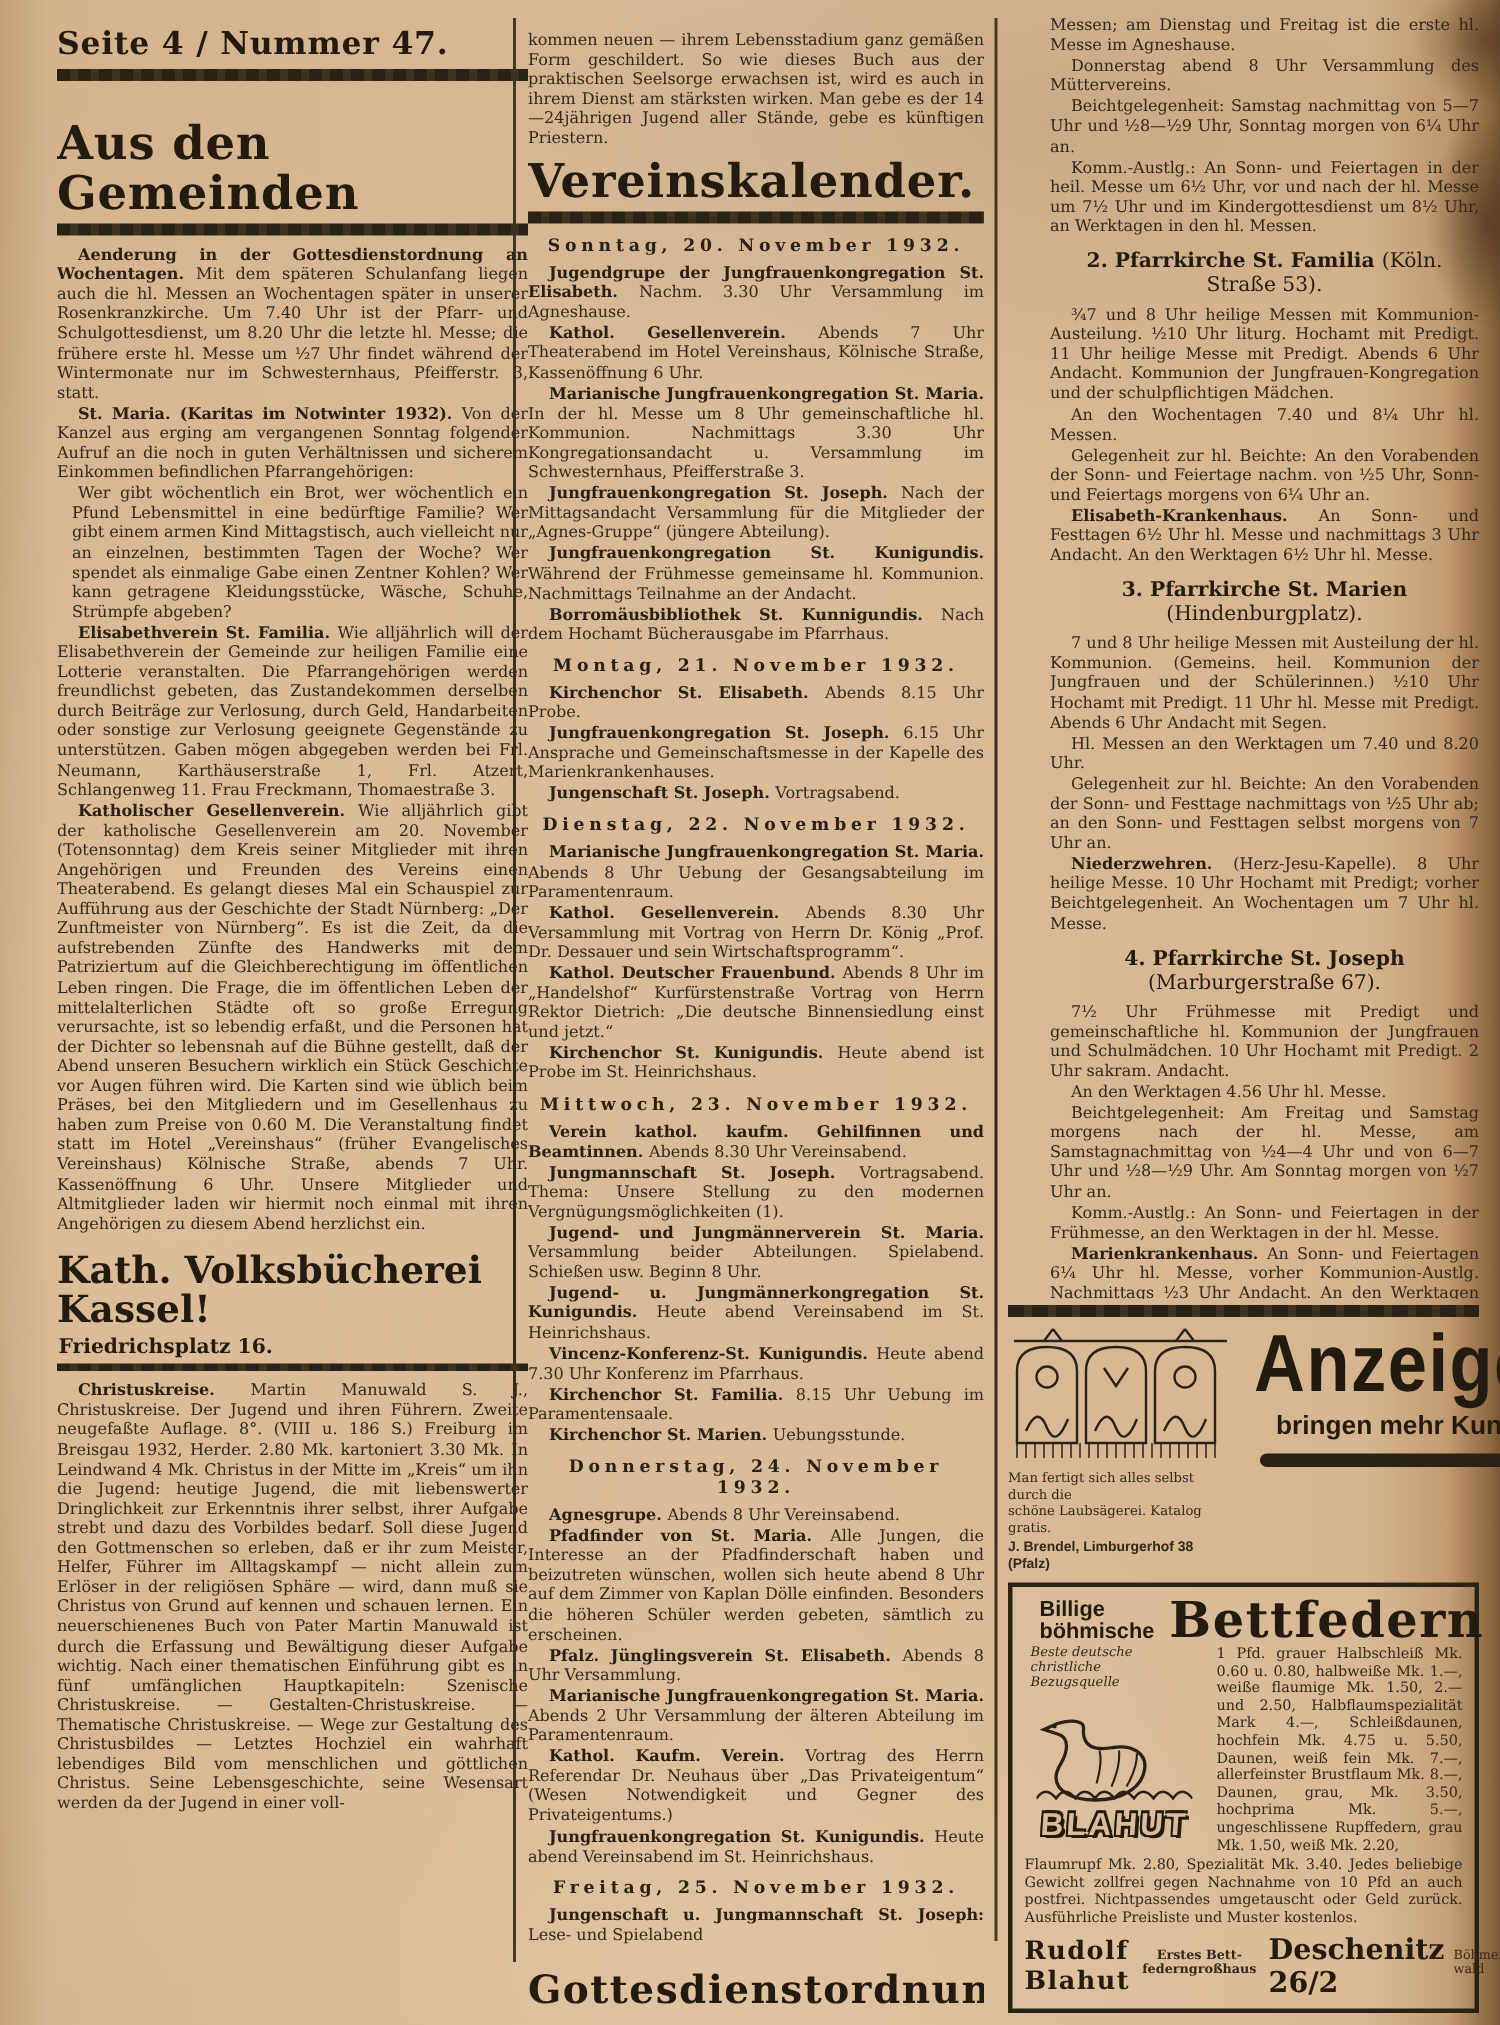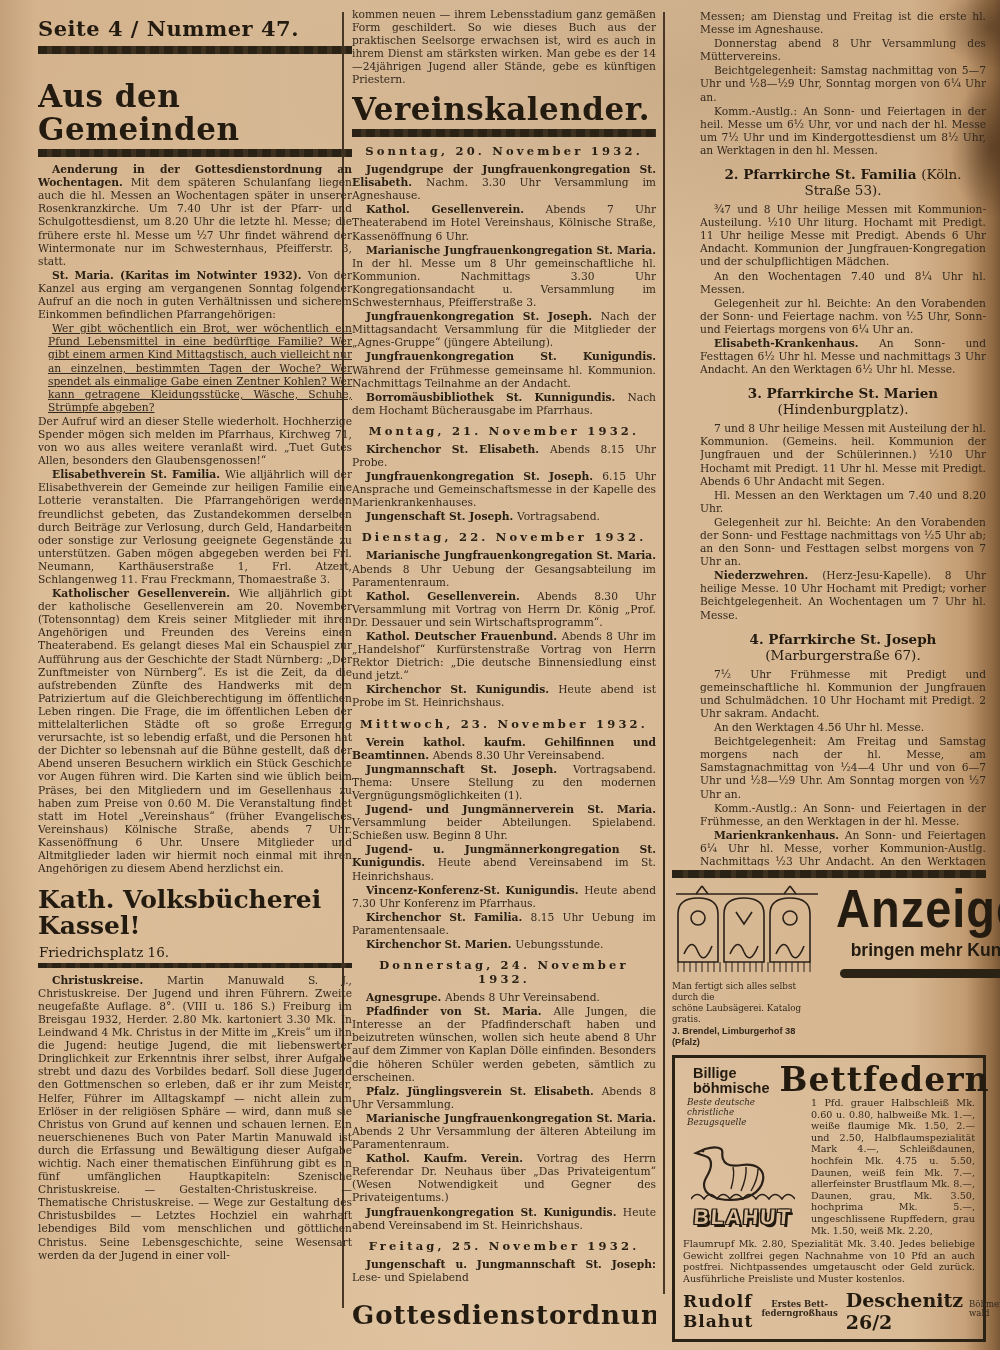--- a/index.html
+++ b/index.html
@@ -18,24 +18,24 @@
   .vrule{position:absolute;width:2px;background:linear-gradient(#4a3826,#33261a 60%,#4a3826);}
   .col{position:absolute;}
   .coltext{overflow:hidden;}
   
   .pagehead{font-size:21px;font-weight:bold;letter-spacing:.5px;color:#241b10;margin:0 0 5px 0;}
   .bar{height:8px;background:repeating-linear-gradient(90deg,#2b2216 0 9px,#3e3120 9px 14px);margin:0 0 6px 0;}
   .bar.thin{height:5px;}
   .bar.head-bar{margin-bottom:26px;}
   .headline{font-size:31px;font-weight:bold;color:#241b10;line-height:1.05;margin:6px 0 4px 0;letter-spacing:.5px;}
   .headline.small{font-size:25px;margin-top:12px;letter-spacing:0;}
-  .subhead{font-size:13.5px;font-weight:normal;color:#241b10;margin:2px 0 3px 1px;}
+  .subhead{font-size:13.5px;font-weight:bold;color:#241b10;margin:2px 0 3px 1px;}
   .para{font-size:10.7px;line-height:13.1px;text-align:justify;margin:0 0 1px 0;text-indent:14px;}
   .para.flush{text-indent:0;}
-  .para.blockindent{margin-left:10px;text-indent:4px;text-decoration:underline;}
+  .para.blockindent{margin-left:10px;text-indent:4px;}
   .para b{font-weight:bold;color:#2b2014;}
   .datehead{font-size:11.5px;letter-spacing:3.2px;text-align:center;margin:7px 0 5px 0;color:#2b2014;font-weight:bold;}
   .church{font-size:13.5px;text-align:center;margin:9px 0 5px 0;color:#241b10;}
   .church b{font-weight:bold;}
   .bigcenter{font-size:26px;font-weight:bold;text-align:center;color:#241b10;margin:16px 0 6px 0;letter-spacing:1px;}
   
   .thickbar{height:8px;background:repeating-linear-gradient(90deg,#2b2216 0 11px,#3e3120 11px 16px);margin:4px 0 6px 0;}
   .ads-row{display:flex;align-items:stretch;margin-bottom:8px;}
   .ad-laub{width:158px;padding-right:6px;}
   .ad-laub .cap{font-size:8.8px;line-height:10.5px;text-align:left;margin:1px 0 0 0;}
@@ -73,31 +73,30 @@
 
   <div class="col" style="left:38px;top:16px;width:314px;">
     <div class="coltext" style="max-height:1320px;">
         <div class="pagehead">Seite 4 / Nummer 47.</div>
         <div class="bar head-bar"></div>
         <div class="headline">Aus den Gemeinden</div>
         <div class="bar"></div>
         <p class="para"><b>Aenderung in der Gottesdienstordnung an Wochentagen. </b><span>Mit dem späteren Schulanfang liegen auch die hl. Messen an Wochentagen später in unserer Rosenkranzkirche. Um 7.40 Uhr ist der Pfarr- und Schulgottesdienst, um 8.20 Uhr die letzte hl. Messe; die frühere erste hl. Messe um ½7 Uhr findet während der Wintermonate nur im Schwesternhaus, Pfeifferstr. 3, statt.</span></p>
         <p class="para"><b>St. Maria. (Karitas im Notwinter 1932). </b><span>Von der Kanzel aus erging am vergangenen Sonntag folgender Aufruf an die noch in guten Verhältnissen und sicherem Einkommen befindlichen Pfarrangehörigen:</span></p>
         <p class="para blockindent">Wer gibt wöchentlich ein Brot, wer wöchentlich ein Pfund Lebensmittel in eine bedürftige Familie? Wer gibt einem armen Kind Mittagstisch, auch vielleicht nur an einzelnen, bestimmten Tagen der Woche? Wer spendet als einmalige Gabe einen Zentner Kohlen? Wer kann getragene Kleidungsstücke, Wäsche, Schuhe, Strümpfe abgeben?</p>
-        <p class="para flush">Der Aufruf wird an dieser Stelle wiederholt. Hochherzige Spender mögen sich melden im Pfarrhaus, Kirchweg 71, von wo aus alles weitere veranlaßt wird. „Tuet Gutes Allen, besonders den Glaubensgenossen!“</p>
         <p class="para"><b>Elisabethverein St. Familia. </b><span>Wie alljährlich will der Elisabethverein der Gemeinde zur heiligen Familie eine Lotterie veranstalten. Die Pfarrangehörigen werden freundlichst gebeten, das Zustandekommen derselben durch Beiträge zur Verlosung, durch Geld, Handarbeiten oder sonstige zur Verlosung geeignete Gegenstände zu unterstützen. Gaben mögen abgegeben werden bei Frl. Neumann, Karthäuserstraße 1, Frl. Atzert, Schlangenweg 11. Frau Freckmann, Thomaestraße 3.</span></p>
         <p class="para"><b>Katholischer Gesellenverein. </b><span>Wie alljährlich gibt der katholische Gesellenverein am 20. November (Totensonntag) dem Kreis seiner Mitglieder mit ihren Angehörigen und Freunden des Vereins einen Theaterabend. Es gelangt dieses Mal ein Schauspiel zur Aufführung aus der Geschichte der Stadt Nürnberg: „Der Zunftmeister von Nürnberg“. Es ist die Zeit, da die aufstrebenden Zünfte des Handwerks mit dem Patriziertum auf die Gleichberechtigung im öffentlichen Leben ringen. Die Frage, die im öffentlichen Leben der mittelalterlichen Städte oft so große Erregung verursachte, ist so lebendig erfaßt, und die Personen hat der Dichter so lebensnah auf die Bühne gestellt, daß der Abend unseren Besuchern wirklich ein Stück Geschichte vor Augen führen wird. Die Karten sind wie üblich beim Präses, bei den Mitgliedern und im Gesellenhaus zu haben zum Preise von 0.60 M. Die Veranstaltung findet statt im Hotel „Vereinshaus“ (früher Evangelisches Vereinshaus) Kölnische Straße, abends 7 Uhr. Kassenöffnung 6 Uhr. Unsere Mitglieder und Altmitglieder laden wir hiermit noch einmal mit ihren Angehörigen zu diesem Abend herzlichst ein.</span></p>
         <div class="headline small">Kath. Volksbücherei Kassel!</div>
         <div class="subhead">Friedrichsplatz 16.</div>
         <div class="bar thin"></div>
         <p class="para"><b>Christuskreise. </b><span>Martin Manuwald S. J., Christuskreise. Der Jugend und ihren Führern. Zweite neugefaßte Auflage. 8°. (VIII u. 186 S.) Freiburg im Breisgau 1932, Herder. 2.80 Mk. kartoniert 3.30 Mk. In Leindwand 4 Mk. Christus in der Mitte im „Kreis“ um ihn die Jugend: heutige Jugend, die mit liebenswerter Dringlichkeit zur Erkenntnis ihrer selbst, ihrer Aufgabe strebt und dazu des Vorbildes bedarf. Soll diese Jugend den Gottmenschen so erleben, daß er ihr zum Meister, Helfer, Führer im Alltagskampf — nicht allein zum Erlöser in der religiösen Sphäre — wird, dann muß sie Christus von Grund auf kennen und schauen lernen. Ein neuerschienenes Buch von Pater Martin Manuwald ist durch die Erfassung und Bewältigung dieser Aufgabe wichtig. Nach einer thematischen Einführung gibt es in fünf umfänglichen Hauptkapiteln: Szenische Christuskreise. — Gestalten-Christuskreise. — Thematische Christuskreise. — Wege zur Gestaltung des Christusbildes — Letztes Hochziel ein wahrhaft lebendiges Bild vom menschlichen und göttlichen Christus. Seine Lebensgeschichte, seine Wesensart werden da der Jugend in einer voll-</span></p>
       </div>
   </div>
 
-  <div class="col" style="left:352px;top:8px;width:304px;">
+  <div class="col" style="left:352px;top:20px;width:304px;">
     <div class="coltext" style="max-height:1326px;">
         <p class="para flush">kommen neuen — ihrem Lebensstadium ganz gemäßen Form geschildert. So wie dieses Buch aus der praktischen Seelsorge erwachsen ist, wird es auch in ihrem Dienst am stärksten wirken. Man gebe es der 14—24jährigen Jugend aller Stände, gebe es künftigen Priestern.</p>
         <div class="headline">Vereinskalender.</div>
         <div class="bar"></div>
         <div class="datehead">Sonntag, 20. November 1932.</div>
         <p class="para"><b>Jugendgrupe der Jungfrauenkongregation St. Elisabeth. </b><span>Nachm. 3.30 Uhr Versammlung im Agneshause.</span></p>
         <p class="para"><b>Kathol. Gesellenverein. </b><span>Abends 7 Uhr Theaterabend im Hotel Vereinshaus, Kölnische Straße, Kassenöffnung 6 Uhr.</span></p>
         <p class="para"><b>Marianische Jungfrauenkongregation St. Maria. </b><span>In der hl. Messe um 8 Uhr gemeinschaftliche hl. Kommunion. Nachmittags 3.30 Uhr Kongregationsandacht u. Versammlung im Schwesternhaus, Pfeifferstraße 3.</span></p>
         <p class="para"><b>Jungfrauenkongregation St. Joseph. </b><span>Nach der Mittagsandacht Versammlung für die Mitglieder der „Agnes-Gruppe“ (jüngere Abteilung).</span></p>
         <p class="para"><b>Jungfrauenkongregation St. Kunigundis. </b><span>Während der Frühmesse gemeinsame hl. Kommunion. Nachmittags Teilnahme an der Andacht.</span></p>

